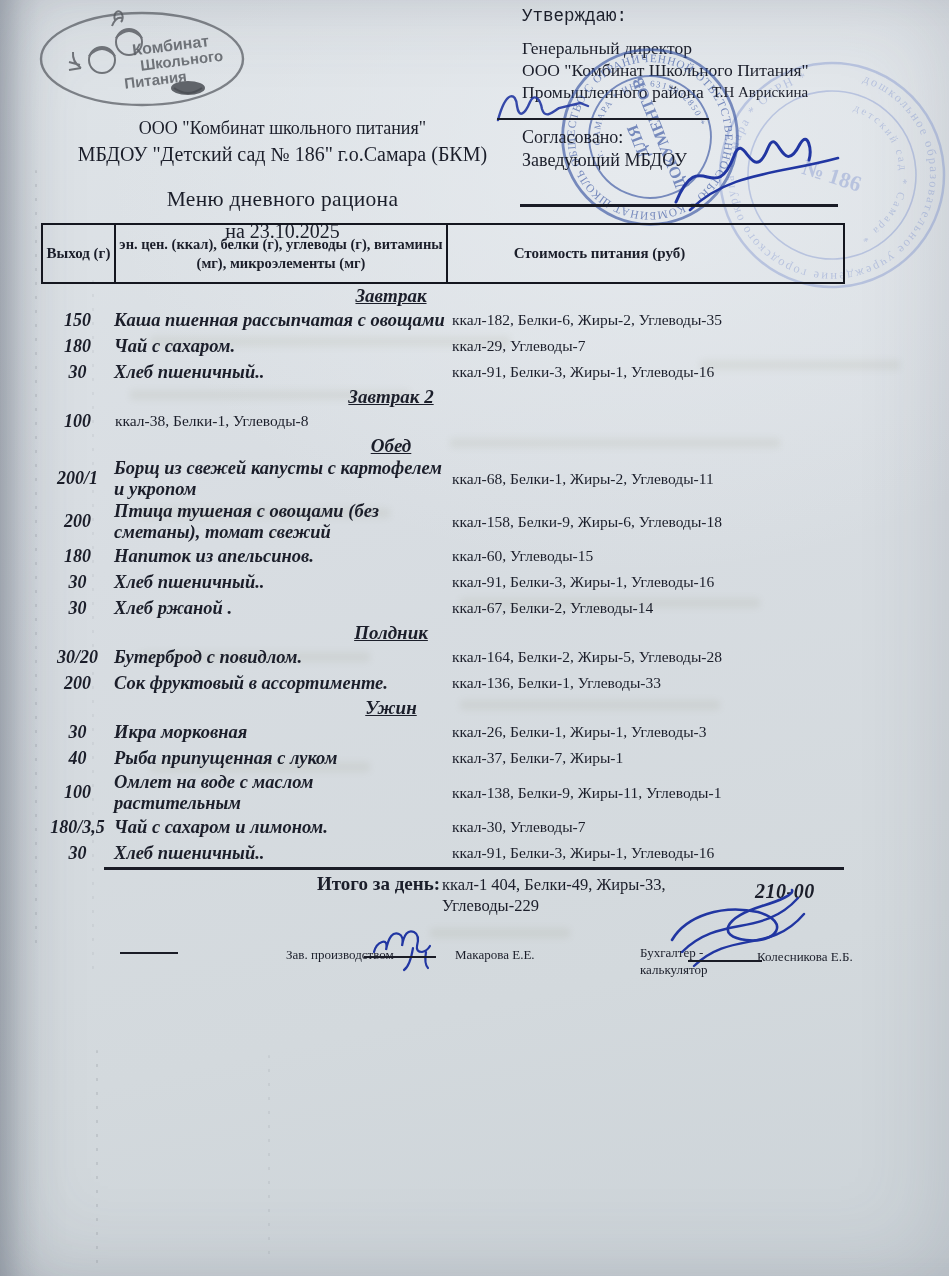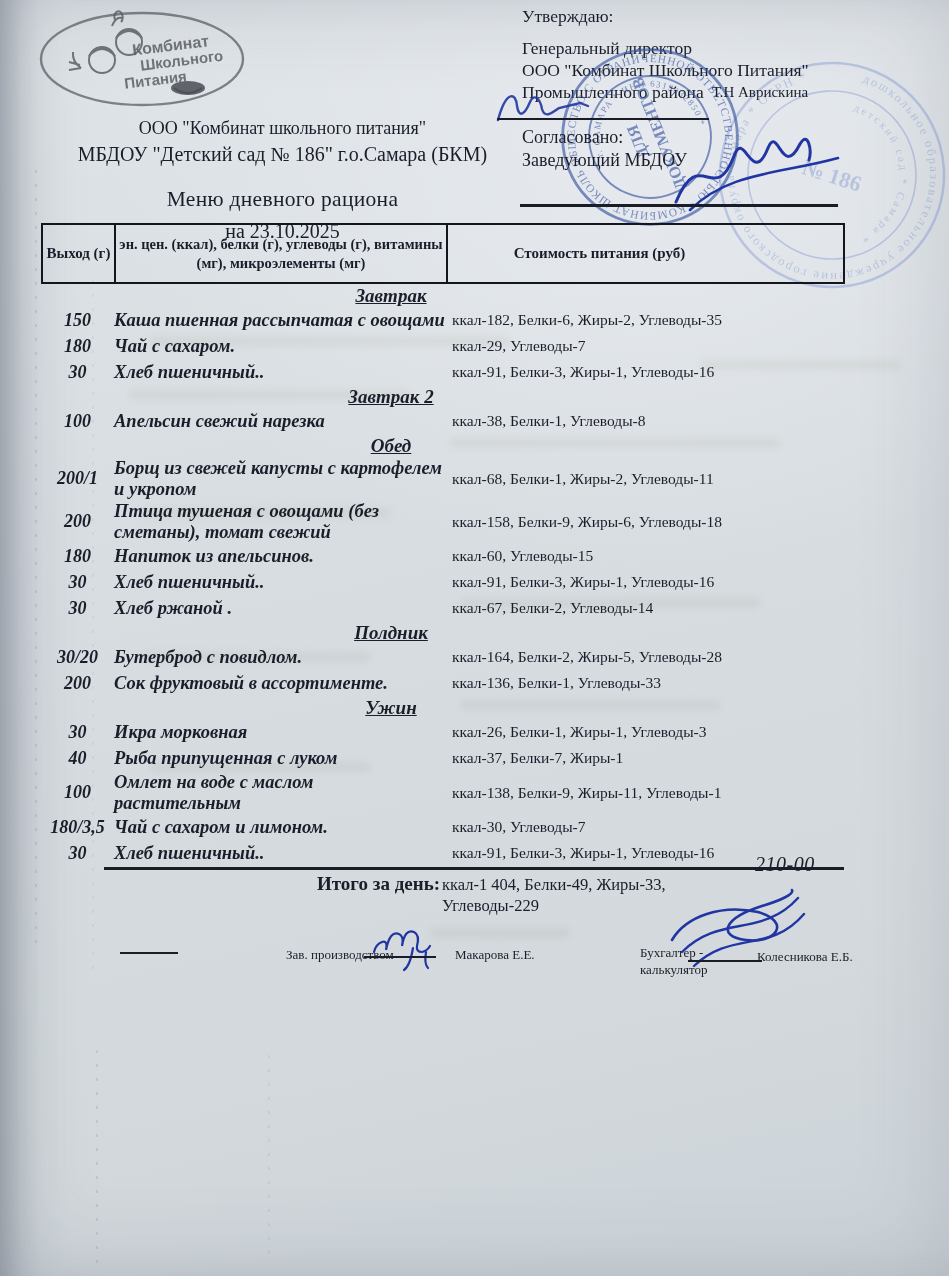--- a/index.html
+++ b/index.html
@@ -14,21 +14,21 @@
   }
   .abs{position:absolute;}
   
   .edge-strip{left:0;top:0;width:40px;height:1276px;
     background:linear-gradient(90deg,rgba(90,100,115,.22),rgba(90,100,115,.05) 55%,rgba(90,100,115,0));}
   .scuff{background:repeating-linear-gradient(180deg,rgba(60,65,75,.35) 0 3px,rgba(60,65,75,0) 3px 14px);width:2px;opacity:.35;border-radius:2px;}
   .ghost{background:rgba(125,125,95,.18);filter:blur(3px);border-radius:3px;opacity:.5;}
   
   .t{line-height:1.25;}
   .approve{left:522px;top:6px;font-size:17.5px;}
-  .approve .lbl{margin-bottom:10px;}
+  .approve .lbl{margin-bottom:10px;font-family:Liberation Mono, monospace;}
   .center-head{left:45px;top:118px;width:475px;text-align:center;}
   .center-head .l1{font-size:18px;}
   .center-head .l2{font-size:20px;margin-top:4px;}
   .center-head .l3{font-size:21.5px;margin-top:21px;letter-spacing:.3px;}
   .center-head .l4{font-size:20px;margin-top:8px;}
   .agree{left:522px;top:126px;font-size:18px;line-height:1.3;}
   .name-small{font-size:15px;}
   .ink-line{background:#1a1c26;height:2px;}
   
   .stamp{pointer-events:none;}
@@ -41,21 +41,21 @@
   .thead .hc:last-child{border-right:none;}
   .section-title{ text-align:center;font-weight:bold;font-style:italic;font-size:19px;
     text-decoration:underline;line-height:23px;width:700px;}
   .menu-row{display:grid;grid-template-columns:73px 337px 394px;min-height:26px;align-items:center;}
   .cell-weight{font-weight:bold;font-style:italic;font-size:18px;text-align:center;}
   .cell-dish{font-weight:bold;font-style:italic;font-size:18.5px;line-height:20.5px;white-space:pre-line;padding:1px 0;}
   .cell-nutrition{font-size:15.5px;padding-left:1px;}
   
   .totals-label{left:317px;top:873px;font-weight:bold;font-size:19px;}
   .totals-values{left:442px;top:874px;font-size:16.5px;line-height:21px;white-space:pre-line;width:230px;}
-  .totals-cost{left:755px;top:853px;font-weight:normal;font-style:italic;font-size:20px;letter-spacing:.5px;}
+  .totals-cost{left:755px;top:880px;font-weight:bold;font-style:italic;font-size:20px;letter-spacing:.5px;}
   .foot{font-size:13px;line-height:1.3;margin-top:20px;}
 </style>
 </head>
 <body>
 
 <div class="page">
 
   <div class="abs edge-strip"></div>
   <div class="abs scuff" style="left:35px;top:170px;height:780px;"></div>
   <div class="abs scuff" style="left:96px;top:1050px;height:220px;"></div>
@@ -183,21 +183,20 @@
           <div class="cell-nutrition">ккал-29, Углеводы-7</div>
         </div>
         <div class="menu-row">
           <div class="cell-weight">30</div>
           <div class="cell-dish">Хлеб  пшеничный..</div>
           <div class="cell-nutrition">ккал-91, Белки-3, Жиры-1, Углеводы-16</div>
         </div>
         <div class="section-title">Завтрак 2</div>
         <div class="menu-row">
           <div class="cell-weight">100</div>
-          <div class="cell-dish">Апельсин свежий нарезка</div>
           <div class="cell-nutrition">ккал-38, Белки-1, Углеводы-8</div>
         </div>
         <div class="section-title">Обед</div>
         <div class="menu-row">
           <div class="cell-weight">200/1</div>
           <div class="cell-dish">Борщ из свежей капусты с картофелем
 и укропом</div>
           <div class="cell-nutrition">ккал-68, Белки-1, Жиры-2, Углеводы-11</div>
         </div>
         <div class="menu-row">

